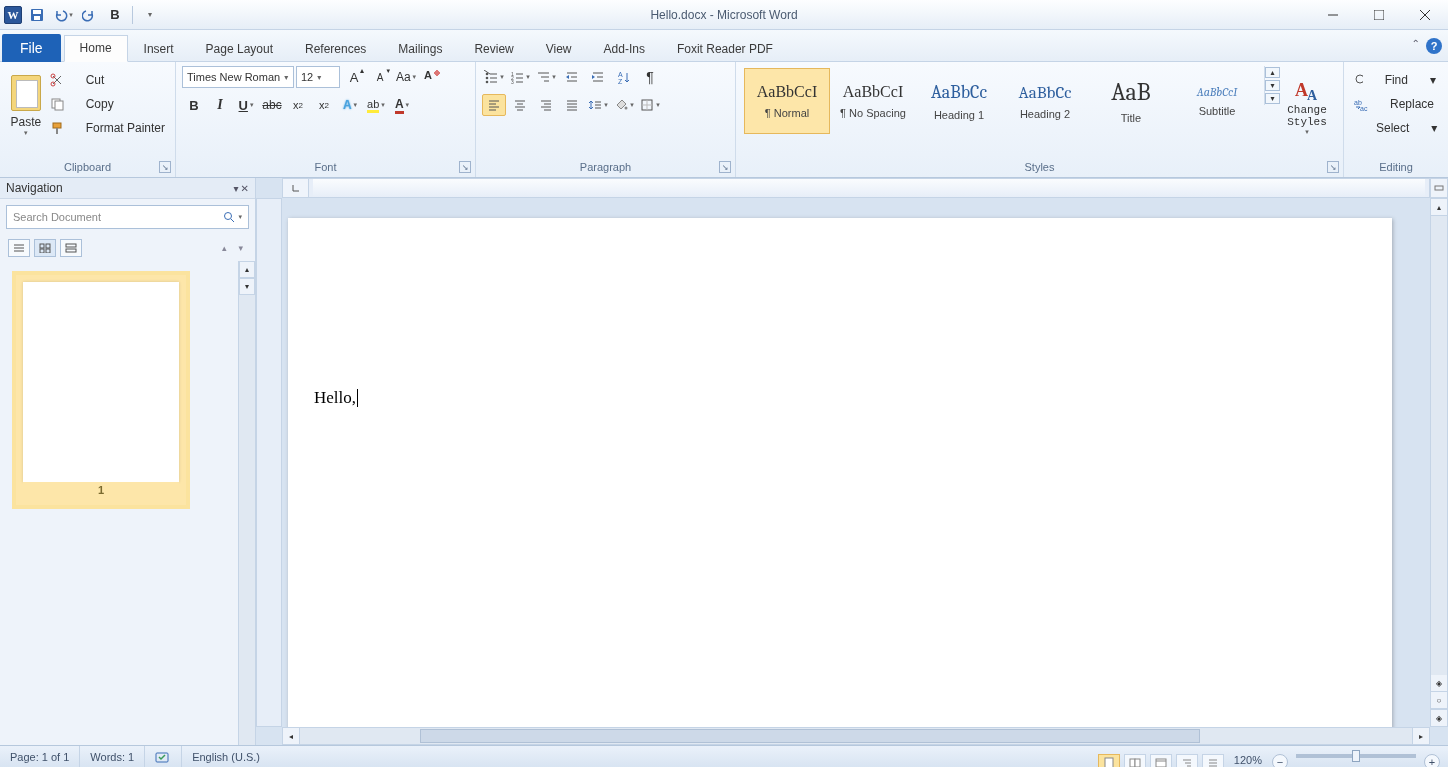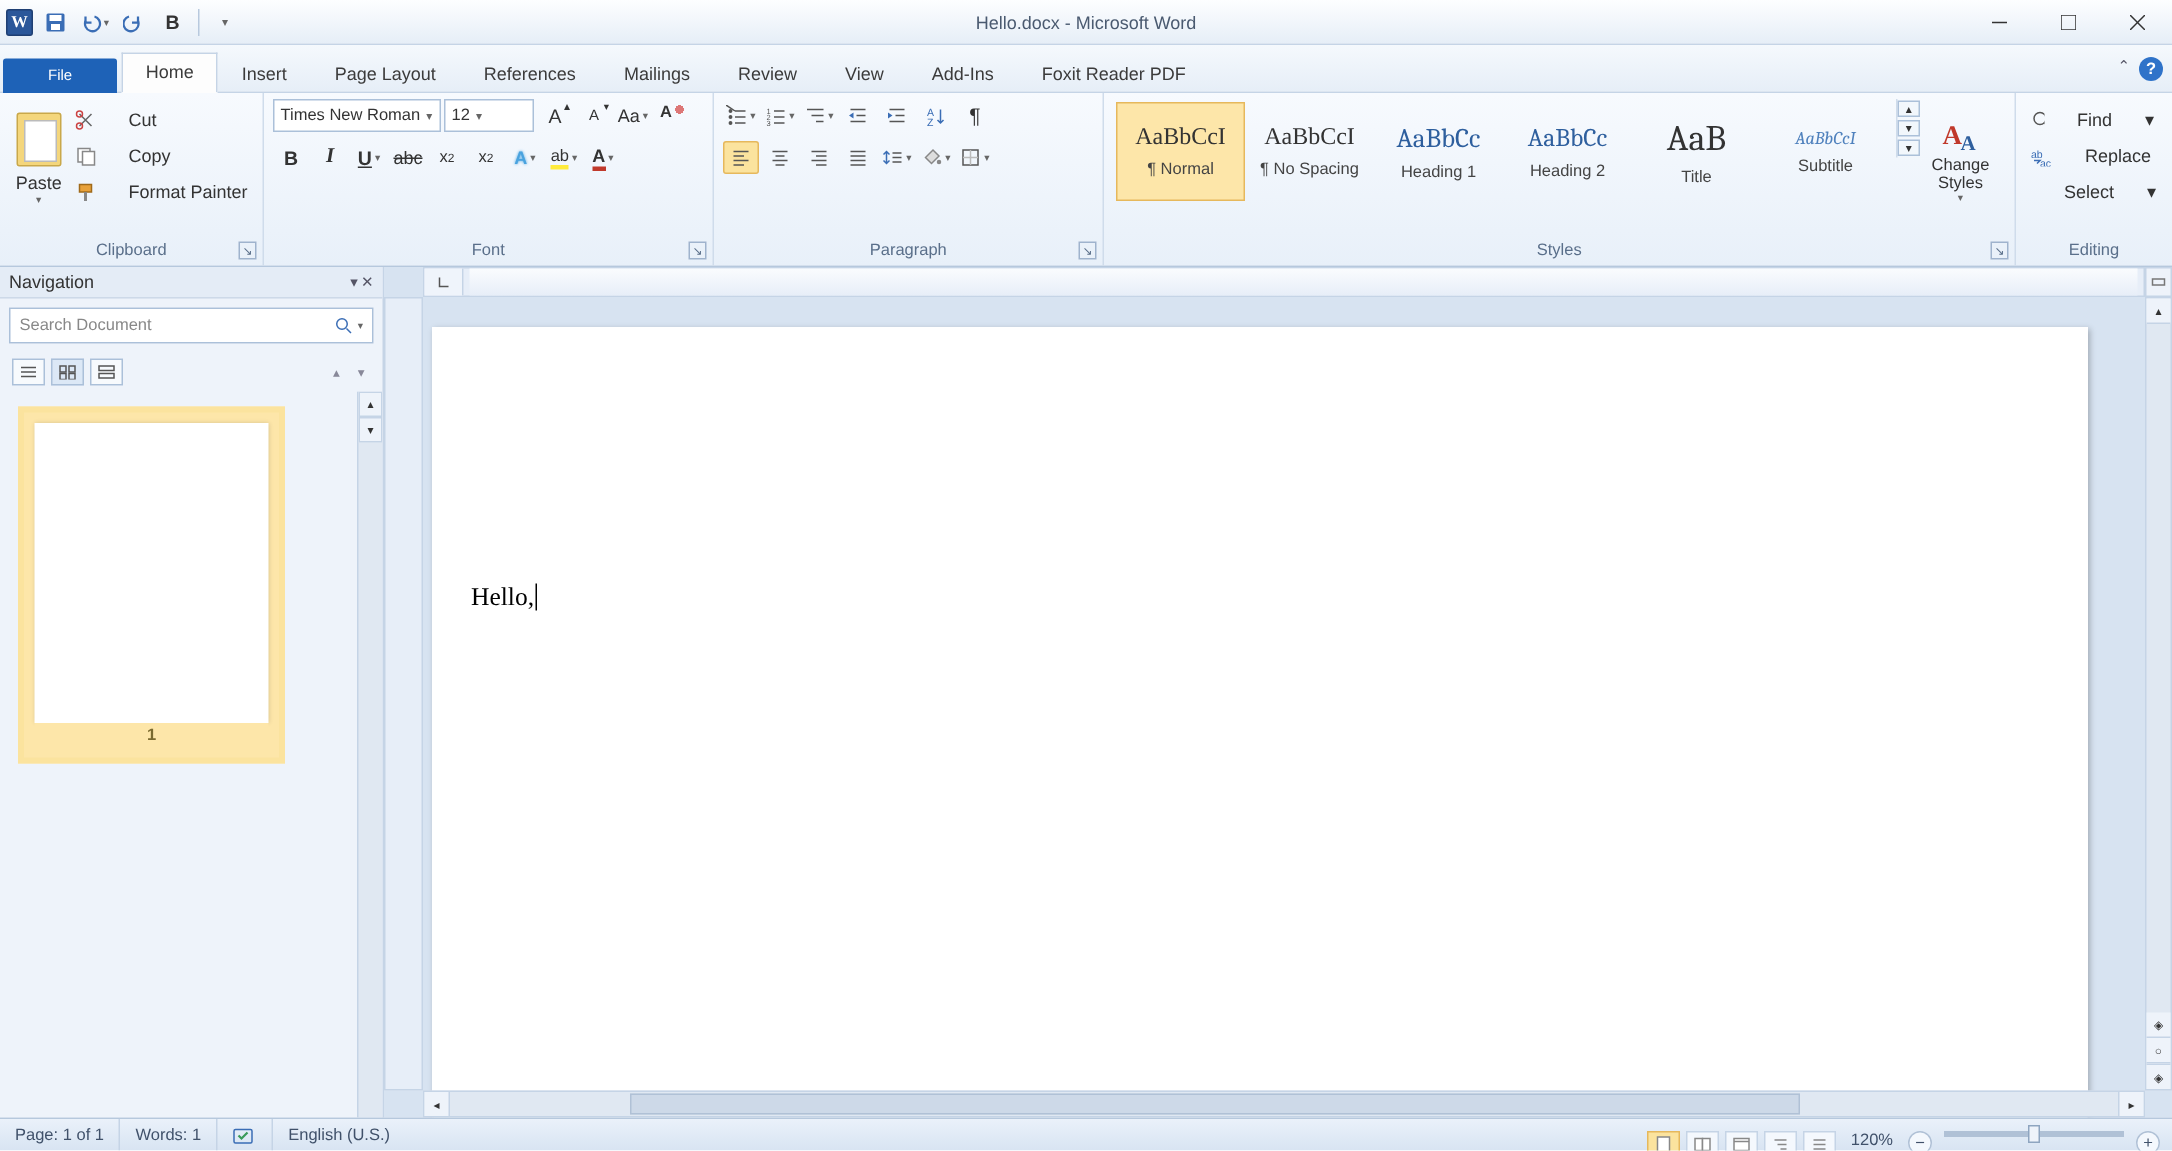--- a/index.html
+++ b/index.html
@@ -10,21 +10,21 @@
 .qat { display: flex; align-items: center; gap: 4px; padding-left: 4px; }
 .qat .app-icon { width: 18px; height: 18px; background: #2b579a; border: 1px solid #1f3f73; border-radius: 2px; display: flex; align-items: center; justify-content: center; color: #fff; font-weight: bold; font-size: 11px; font-family: "Times New Roman", serif; }
 .qat .btn { width: 22px; height: 22px; display: flex; align-items: center; justify-content: center; border-radius: 2px; cursor: default; }
 .qat .sep { width: 1px; height: 18px; background: #b8c9de; margin: 0 2px; }
 .title-text { position: absolute; left: 50%; transform: translateX(-50%); font-size: 12px; color: #4a5a70; }
 .win-controls { margin-left: auto; display: flex; }
 .win-controls .wc { width: 46px; height: 26px; display: flex; align-items: center; justify-content: center; }
 
 
 .tabstrip { height: 32px; background: linear-gradient(#f5f9fd, #e6eef7); display: flex; align-items: flex-end; padding-left: 2px; position: relative; border-bottom:1px solid #c5d4e6;}
-.tab-file { background: #1e62b7; color: #fff; padding: 6px 30px; border-radius: 2px 2px 0 0; font-size: 10px; margin-right: 3px; margin-bottom: -1px;}
+.tab-file { background: #1e62b7; color: #fff; padding: 6px 18px; border-radius: 2px 2px 0 0; font-size: 14px; margin-right: 3px; margin-bottom: -1px;}
 .tab { padding: 5px 15px 6px; color: #3b3b3b; cursor: default; border:1px solid transparent; border-bottom:none; margin-bottom:-1px;}
 .tab.active { background: #fdfdfd; border-color:#c5d4e6; border-bottom:1px solid #fdfdfd;}
 .tabstrip-right { position: absolute; right: 6px; top: 8px; display: flex; gap: 6px; }
 .help-icon { width: 16px; height: 16px; background:#2f73c9; color:#fff; border-radius:50%; display:flex;align-items:center;justify-content:center;font-size:11px;font-weight:bold;}
 
 
 .ribbon { height: 116px; background: linear-gradient(#f7fafe, #e8f0f9); border-bottom: 1px solid #b6c8dd; display: flex; }
 .group { border-right: 1px solid #cfdceb; display: flex; flex-direction: column; position: relative; }
 .group-body { flex: 1; padding: 4px 6px 0; display: flex; align-items: flex-start; }
 .group-label { text-align: center; font-size: 11px; color: #5a6f8a; padding: 2px 0 4px; position: relative; }
@@ -35,21 +35,21 @@
 .paste-icon { width: 30px; height: 36px; background: #f4d67c; border: 1px solid #c9a84a; border-radius: 2px; position: relative; }
 .paste-icon::before { content:''; position:absolute; left:4px; top:4px; width:20px; height:26px; background:#fff; border:1px solid #bbb;}
 .btn-sm { display: flex; align-items: center; gap: 22px; height: 24px; padding: 0 4px; border-radius: 2px; white-space: nowrap; }
 .clipboard-right { display:flex; flex-direction:column; padding-top:2px;}
 
 
 .font-top { display: flex; align-items: center; gap: 2px; margin-bottom: 6px; justify-content: flex-end; }
 .combo { height: 22px; background: #fff; border: 1px solid #abc0d9; display: flex; align-items: center; padding: 0 4px; font-size: 11px; color:#333;}
 .combo .dd { margin-left: 4px; font-size: 8px; color: #666;}
 .fontname { width: 112px; }
-.fontsize { width: 60px; }
+.fontsize { width: 44px; }
 .icon-btn { width: 24px; height: 22px; display: flex; align-items: center; justify-content: center; border-radius: 2px; position:relative;}
 .icon-btn .dd { font-size: 7px; color:#666; margin-left:2px;}
 .font-bot { display: flex; align-items: center; gap: 2px; }
 .bold { font-weight: bold; font-size: 13px;}
 .italic { font-style: italic; font-family: serif; font-size: 14px; font-weight:bold;}
 .underline { text-decoration: underline; font-size: 13px; font-weight:bold;}
 .strike { text-decoration: line-through; font-size: 12px;}
 .sub { font-size: 11px;}
 .sub sub{font-size:8px;}
 .sup { font-size: 11px;}
@@ -446,21 +446,21 @@
       <div class="styles-scroll">
         <div>▴</div>
         <div>▾</div>
         <div>▾</div>
       </div>
       <div class="change-styles">
         <svg class="icon" width="28" height="28">
             <text x="2" y="20" font-size="18" fill="#c0392b" font-weight="bold" font-family="serif">A</text>
             <text x="14" y="24" font-size="14" fill="#2e5f9e" font-weight="bold" font-family="serif">A</text>
           </svg>
-        <span style="font-size:11px;text-align:center;line-height:1.1;">Change Styles</span>
+        <span style="font-size:11px;text-align:center;line-height:1.1;font-family:Liberation Mono, monospace;">Change Styles</span>
         <span style="font-size:7px;color:#666;">▾</span>
       </div>
     </div>
     <div class="group-label"><span>Styles</span><span class="launcher">↘</span></div>
   </div>
 
   <div class="group" style="width:104px; border-right:none;">
     <div class="group-body">
       <div class="editing-col">
         <div class="btn-sm">

